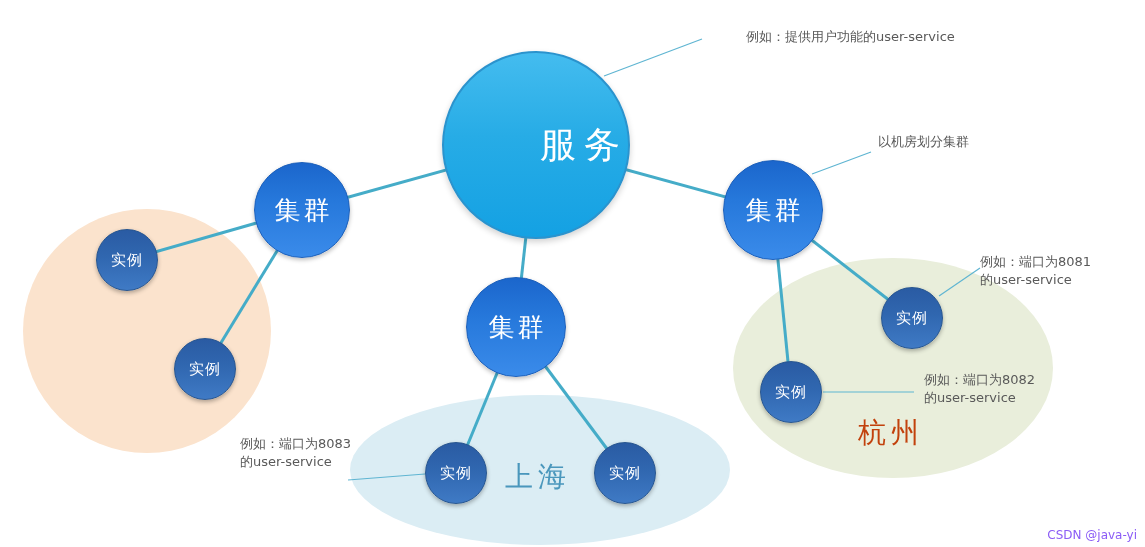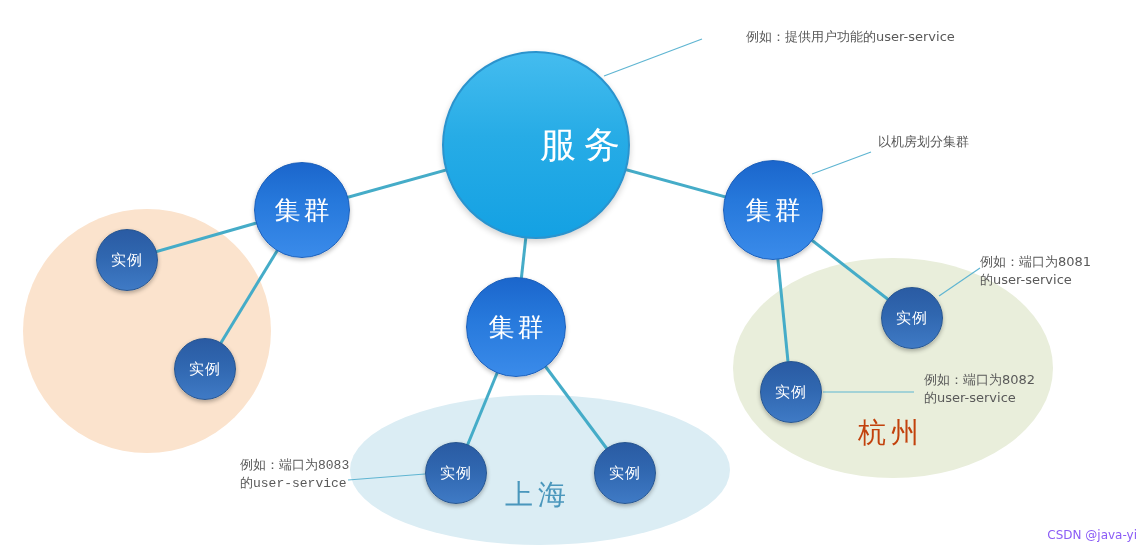--- a/index.html
+++ b/index.html
@@ -70,35 +70,35 @@
   .node-inst-hz2 { left: 760px; top: 361px; }
 
   .region-label {
     position: absolute;
     font-family: "Liberation Serif", serif;
     font-size: 28px;
     letter-spacing: 5px;
     white-space: nowrap;
   }
   .region-label-beijing  { left: 60px;  top: 372px; color: #BE6A2E; }
-  .region-label-shanghai { left: 505px; top: 476px; color: #4A97BC; }
+  .region-label-shanghai { left: 505px; top: 458px; color: #4A97BC; }
   .region-label-hangzhou { left: 858px; top: 414px; color: #c2410c; }
 
   .annotation {
     position: absolute;
     font-size: 13px;
     line-height: 18px;
     color: #595959;
     white-space: nowrap;
   }
   .ann-service  { left: 710px; top: 28px; margin-left: 36px;  }
   .ann-division { left: 878px; top: 133px; }
   .ann-8081     { left: 980px; top: 253px; }
   .ann-8082     { left: 924px; top: 359px; margin-top: 12px; }
-  .ann-8083     { left: 240px; top: 457px; font-family: Liberation Mono, monospace; }
+  .ann-8083     { left: 240px; top: 435px; }
 
   .watermark {
     position: absolute;
     right: 8px; bottom: 5px;
     font-size: 12px;
     color: #8b5cf6;
   }
 </style>
 </head>
 <body>

